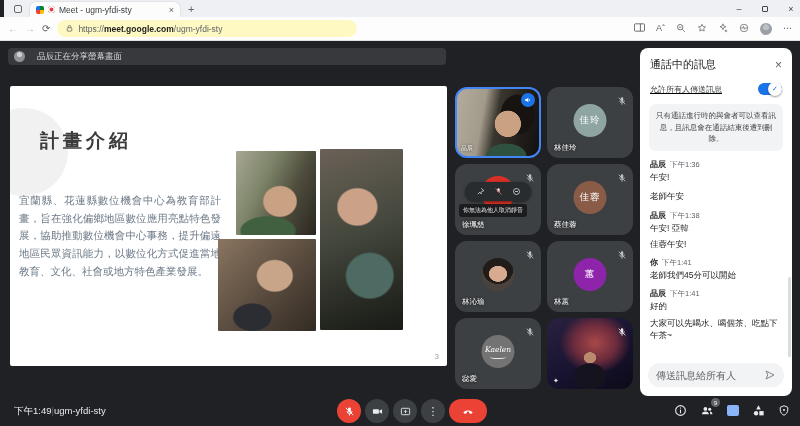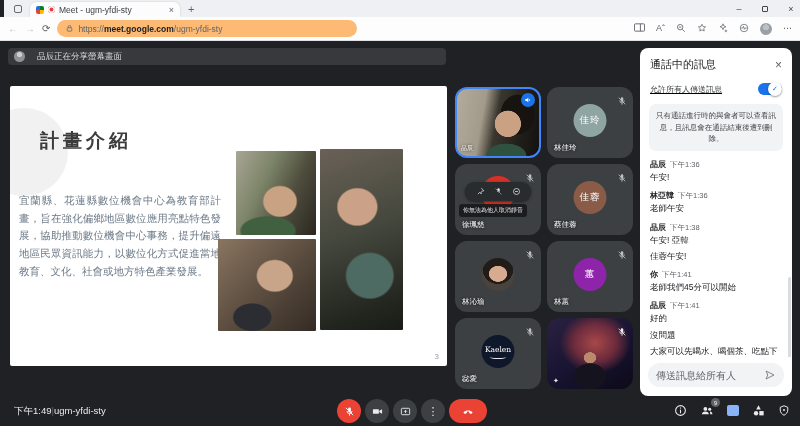--- a/index.html
+++ b/index.html
@@ -21,21 +21,21 @@
   .tab-close { font-size:9px; color:#5f6368; flex:none; }
   .new-tab { font-size:11px; color:#5f6368; margin:0 0 2px 8px; }
   .win-controls { margin-left:auto; display:flex; gap:0; align-items:center; height:100%; }
   .win-controls > span { width:26px; height:100%; display:flex; align-items:center; justify-content:center; font-size:9px; color:#444; }
   .maxbox { width:6px; height:6px; border:1px solid #444; border-radius:1px; display:block; }
 
   .toolbar { position:absolute; top:17px; left:0; width:800px; height:24px; background:#fdfdfd;
     border-bottom:1px solid #dfe1e5; display:flex; align-items:center; padding:0 8px; gap:7px; }
   .nav-ic { font-size:10px; color:#b6b9be; }
   .nav-ic.on { color:#5f6368; }
-  .urlbar { flex:1; height:17px; background:#fdba74; border-radius:9px; display:flex;
+  .urlbar { flex:1; height:17px; background:#fef9c3; border-radius:9px; display:flex;
     align-items:center; gap:4px; padding:0 8px; font-size:8.5px; max-width:300px; }
   .urlbar .scheme,.urlbar .path { color:#5f6368; }
   .urlbar .host { color:#202124; font-weight:bold; }
   .tb-right { margin-left:auto; display:flex; align-items:flex-start; gap:11px; }
   .tb-ic { font-size:9px; color:#5f6368; display:flex; align-items:center; }
   .profile-dot { width:12px; height:12px; border-radius:50%;
     background:radial-gradient(circle at 50% 35%, #bdc1c6 0 30%, #9aa0a6 31%); }
 
   
   .meet { position:absolute; top:41px; left:0; width:800px; height:385px; background:#202124; }
@@ -82,22 +82,22 @@
     color:#fff; font-size:9.5px; letter-spacing:1px; }
   .t1 { border:2px solid #4285f4;
     background:radial-gradient(ellipse 26% 32% at 62% 52%, #caa183 60%, rgba(0,0,0,0) 63%),
       radial-gradient(ellipse 40% 30% at 60% 100%, #2f5140 60%, rgba(0,0,0,0) 63%),
       radial-gradient(ellipse 34% 48% at 74% 38%, #171310 60%, rgba(0,0,0,0) 63%),
       linear-gradient(100deg,#b3ab9c 0%,#a29a8a 32%,#3a362f 48%,#201d19 78%,#131110 100%); }
   .speak-badge { position:absolute; top:4px; right:4px; width:14px; height:14px; border-radius:50%;
     background:#1a73e8; display:flex; align-items:center; justify-content:center; }
   .avatar-photo { background:radial-gradient(ellipse 46% 40% at 50% 48%, #d8ab90 58%, rgba(0,0,0,0) 62%),
       radial-gradient(circle at 50% 32%, #221c18 0 55%, rgba(0,0,0,0) 56%), #4a423c; }
-  .avatar-black { background:#0f172a; font-family:"DejaVu Serif","Liberation Serif",serif;
-    font-size:7.5px; letter-spacing:0; flex-direction:column; }
+  .avatar-black { background:#737373; font-family:"DejaVu Serif","Liberation Serif",serif;
+    font-style:italic; font-size:7.5px; letter-spacing:0; flex-direction:column; }
   .avatar-black .underline { width:17px; height:4px; border-bottom:1px solid #e8eaed;
     border-radius:50%; margin-top:1px; }
   .t8 { background:radial-gradient(ellipse 12% 13% at 50% 56%, #b98a6e 58%, rgba(0,0,0,0) 62%),
       radial-gradient(ellipse 30% 30% at 50% 82%, #15131d 58%, rgba(0,0,0,0) 63%),
       radial-gradient(ellipse 55% 58% at 56% 35%, #a84848 0%, rgba(122,47,62,.85) 45%, rgba(0,0,0,0) 75%),
       linear-gradient(150deg,#2a2140 0%,#171330 55%,#0d0a18 100%); }
   .fx-icon { position:absolute; left:6px; bottom:4px; font-size:7px; color:#e8eaed; }
   .ctrl-pill { position:absolute; left:50%; top:18px; transform:translateX(-50%); width:66px; height:19px;
     background:#292c2f; border-radius:12px; display:flex; align-items:center; justify-content:space-around;
     padding:0 6px; z-index:2; box-shadow:0 1px 3px rgba(0,0,0,.5); }
@@ -372,39 +372,37 @@
     </div>
     <div class="notice">只有通話進行時的與會者可以查看訊息，且訊息會在通話結束後遭到刪除。</div>
     <div class="msgs">
 
       <div class="msg">
         <div class="msg-head"><span class="msg-sender">品辰</span><span class="msg-time">下午1:36</span></div>
         <div class="msg-line">午安!</div>
       </div>
 
       <div class="msg">
-        <div class="msg-head"><span class="msg-sender">林亞韓</span><span class="msg-time">下午1:36</span></div>
         <div class="msg-line">老師午安</div>
       </div>
 
       <div class="msg">
         <div class="msg-head"><span class="msg-sender">品辰</span><span class="msg-time">下午1:38</span></div>
         <div class="msg-line">午安! 亞韓</div>
         <div class="msg-line">佳蓉午安!</div>
       </div>
 
       <div class="msg">
         <div class="msg-head"><span class="msg-sender">你</span><span class="msg-time">下午1:41</span></div>
         <div class="msg-line">老師我們45分可以開始</div>
       </div>
 
       <div class="msg">
         <div class="msg-head"><span class="msg-sender">品辰</span><span class="msg-time">下午1:41</span></div>
         <div class="msg-line">好的</div>
-        <div class="msg-line">沒問題</div>
         <div class="msg-line">大家可以先喝水、喝個茶、吃點下午茶~</div>
       </div>
 
       <div class="chat-scrollbar"></div>
     </div>
     <div class="chat-input-row">
       <input class="chat-input" placeholder="傳送訊息給所有人" style="">
       <svg width="12" height="12" viewBox="0 0 24 24">
           <path d="M4 4l16 8-16 8 3.5-8z" fill="none" stroke="#80868b" stroke-width="2"></path>
         </svg>

